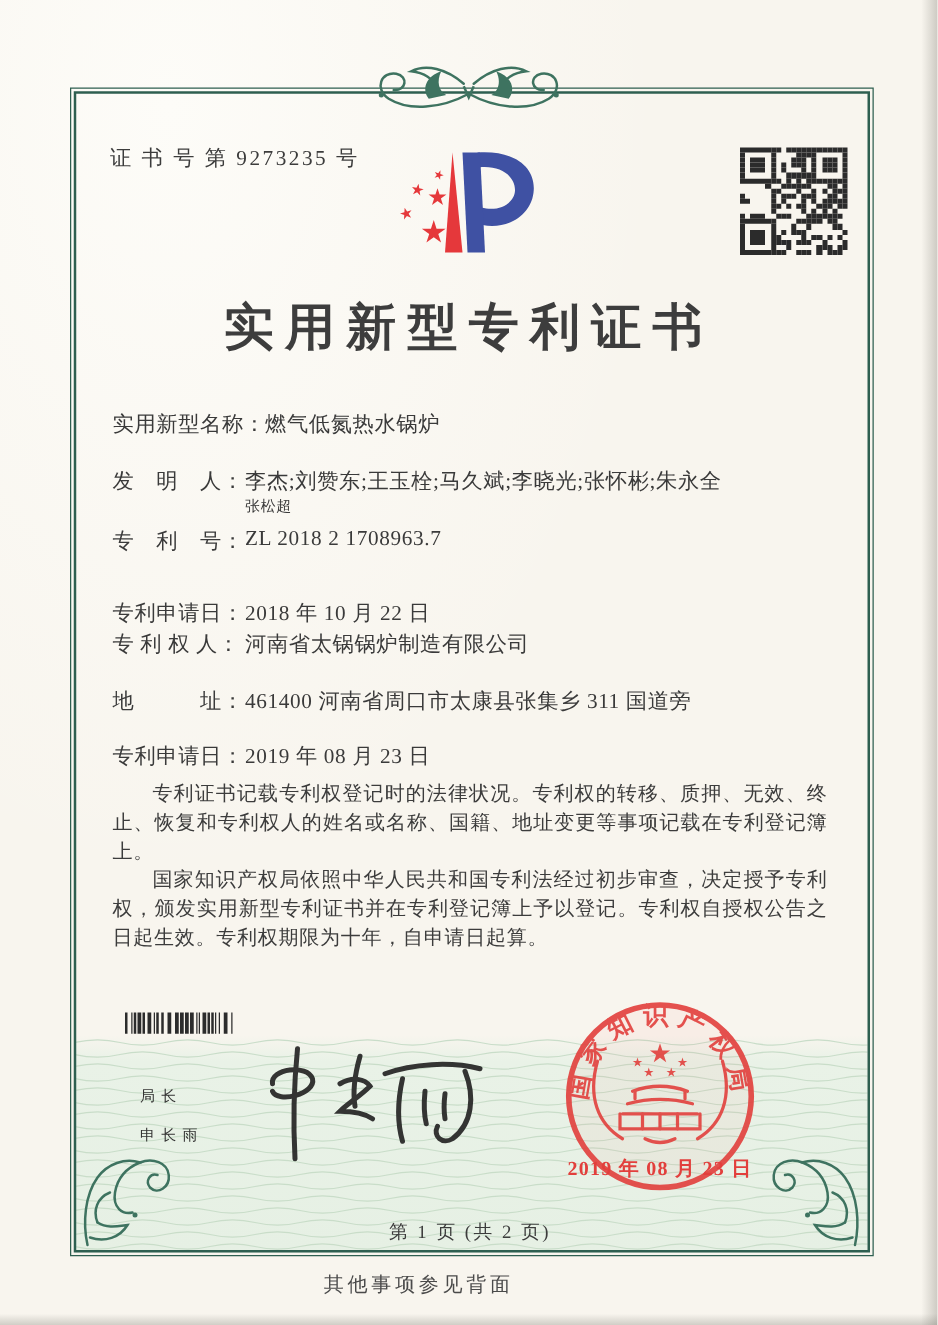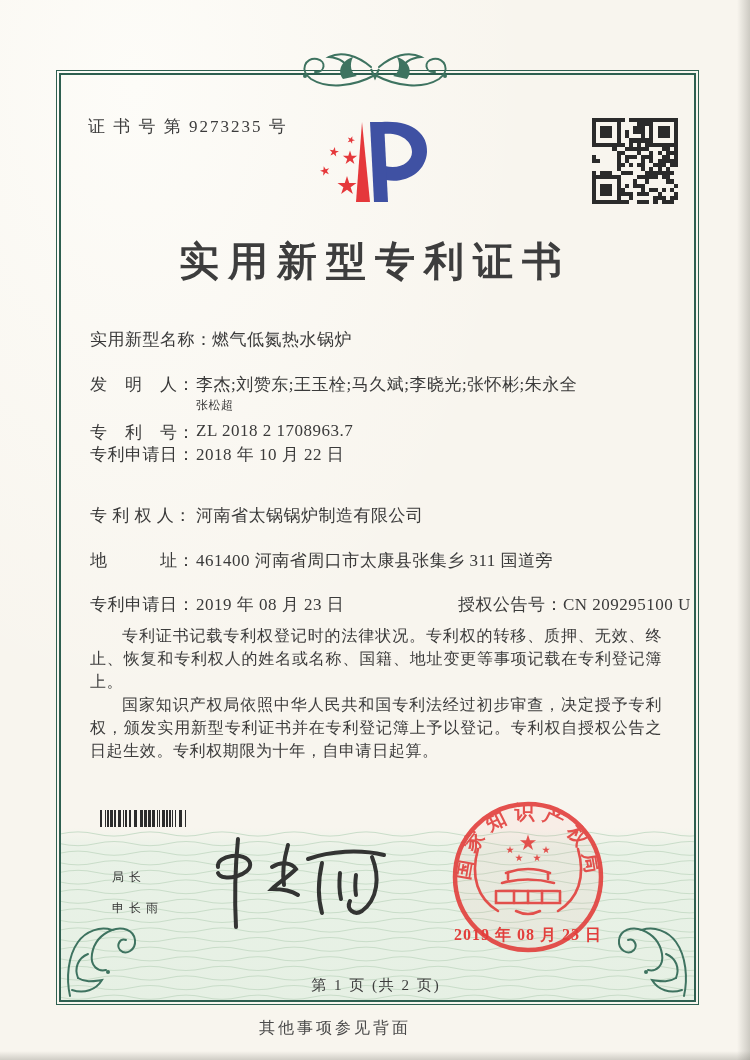--- a/index.html
+++ b/index.html
@@ -586,35 +586,34 @@
 
   <div class="row" style="top:373px">
     <span class="lbl w6">发　明　人：</span><span class="val">李杰;刘赞东;王玉栓;马久斌;李晓光;张怀彬;朱永全</span>
   </div>
   <div class="cont" style="top:397px">张松超</div>
 
   <div class="row" style="top:421px">
     <span class="lbl w6">专　利　号：</span><span class="val">ZL 2018 2 1708963.7</span>
   </div>
 
-  <div class="row" style="top:443px">
+  <div class="row" style="top:479px">
     <span class="lbl w6">专利申请日：</span><span class="val">2018 年 10 月 22 日</span>
   </div>
 
   <div class="row" style="top:504px">
     <span class="lbl w6">专 利 权 人：</span><span class="val">河南省太锅锅炉制造有限公司</span>
   </div>
 
   <div class="row" style="top:549px">
     <span class="lbl w6">地　　　址：</span><span class="val">461400 河南省周口市太康县张集乡 311 国道旁</span>
   </div>
 
   <div class="row" style="top:593px;width:572px">
     <span class="lbl w6">专利申请日：</span><span class="val">2019 年 08 月 23 日</span>
-    <span class="grant2"><span>授权公告号：</span><span>CN 209295100 U</span></span>
   </div>
 
   <div class="paras">
     <p>专利证书记载专利权登记时的法律状况。专利权的转移、质押、无效、终止、恢复和专利权人的姓名或名称、国籍、地址变更等事项记载在专利登记簿上。</p>
     <p>国家知识产权局依照中华人民共和国专利法经过初步审查，决定授予专利权，颁发实用新型专利证书并在专利登记簿上予以登记。专利权自授权公告之日起生效。专利权期限为十年，自申请日起算。</p>
   </div>
 
   <div class="barcode" id="barcode">
       <i style="width: 2px; background: rgb(44, 44, 44);"></i>
       <i style="width: 3px; background: transparent;"></i>

